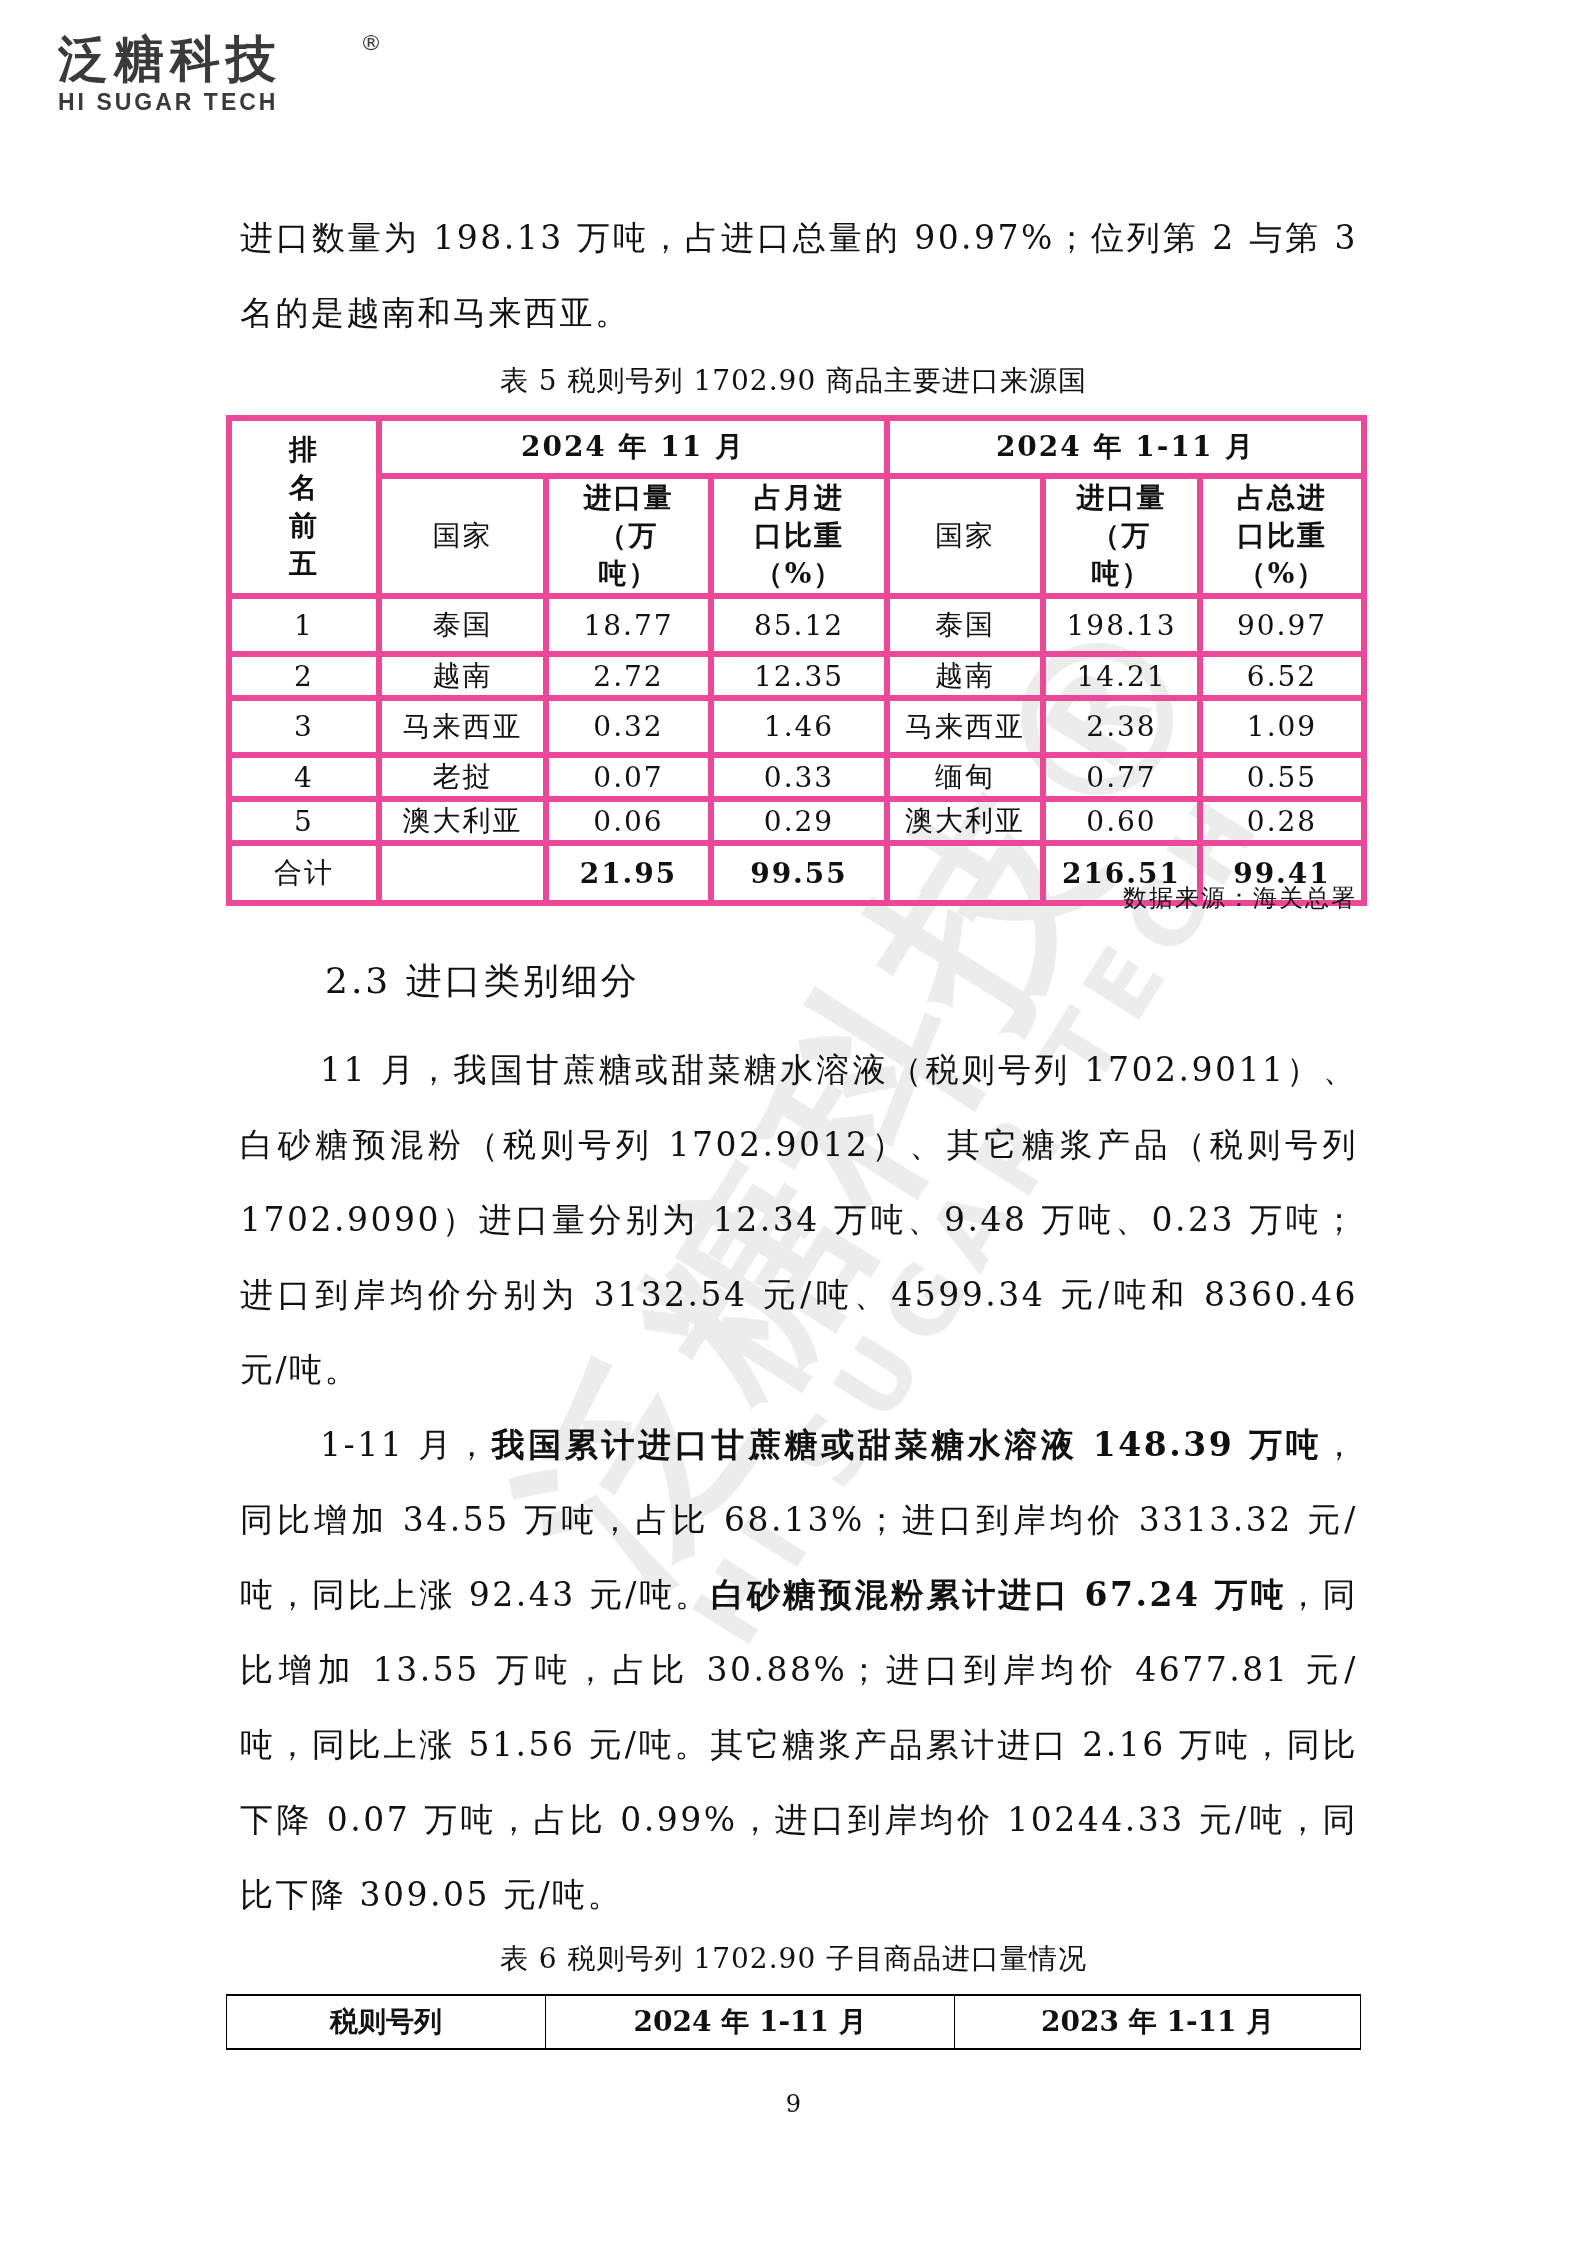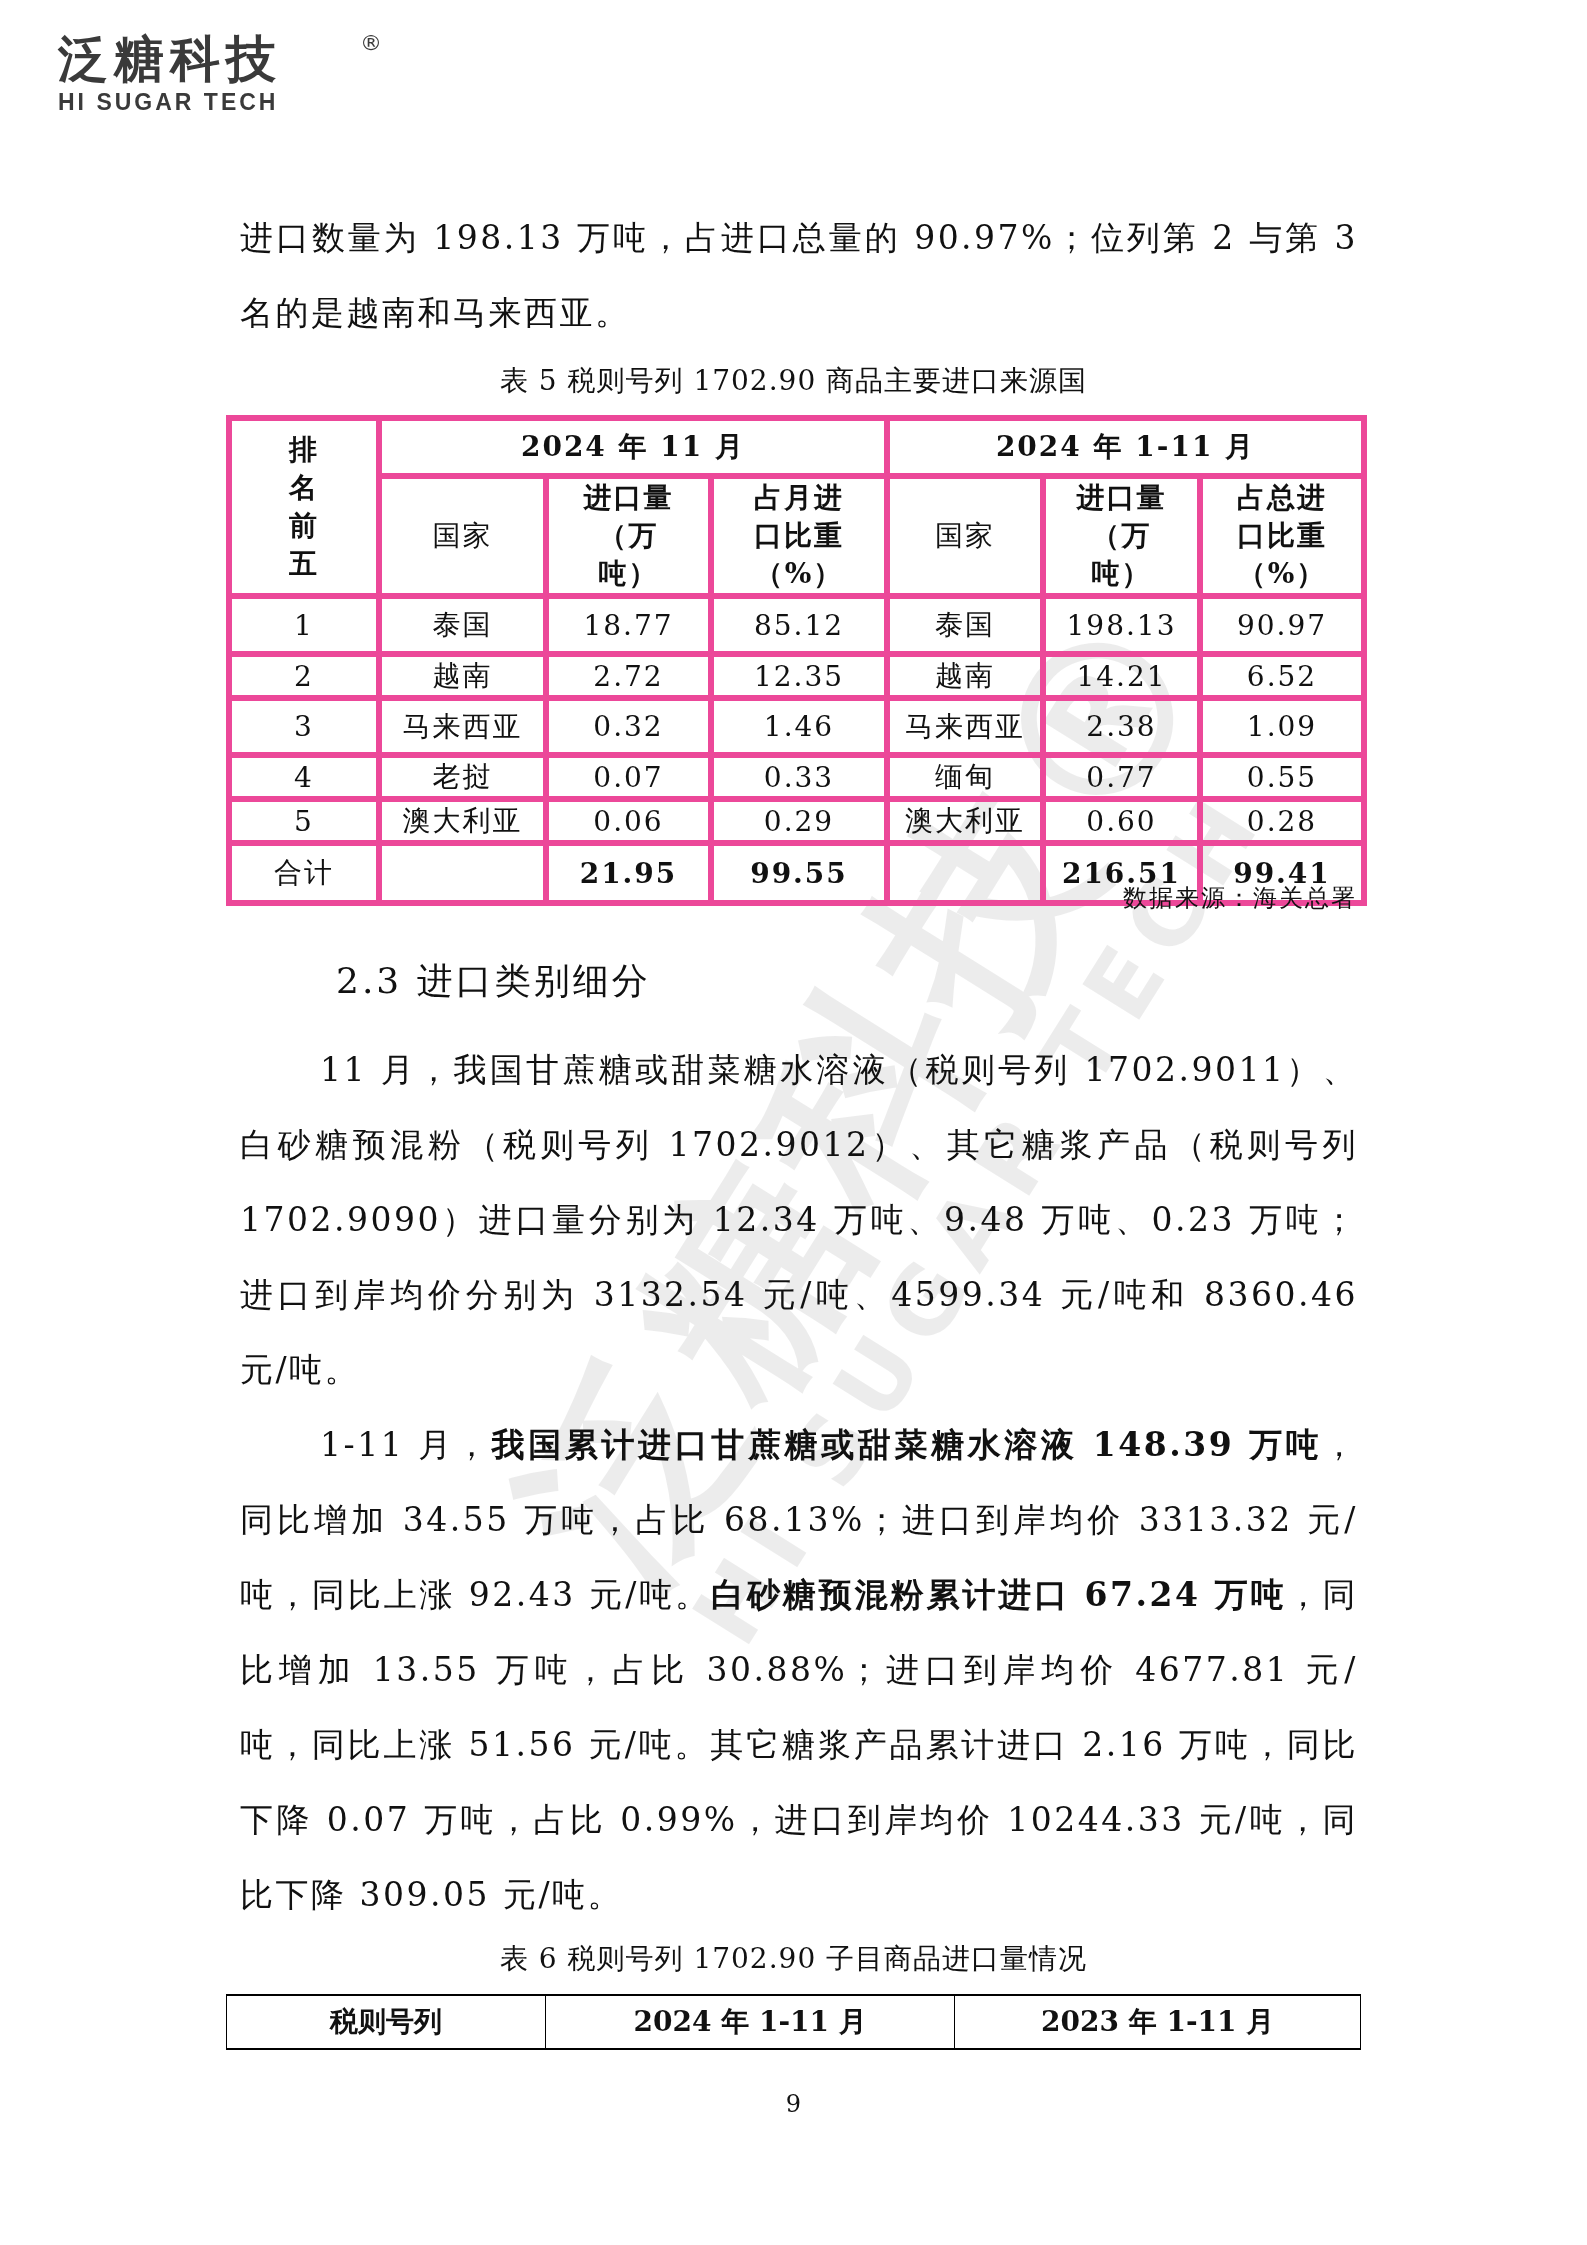--- a/index.html
+++ b/index.html
@@ -38,21 +38,21 @@
     .para {
       position: absolute; left: 240px; width: 1118px;
       font-size: 33px; line-height: 75px; letter-spacing: 2.5px; text-align: justify;
     }
     .para b { font-weight: bold; }
     .caption {
       position: absolute; left: 0; width: 1587px; text-align: center;
       font-size: 28px; letter-spacing: 1px;
     }
     .source { position: absolute; right: 230px; font-size: 24px; letter-spacing: 2px; }
-    .section-title { position: absolute; left: 336px; font-size: 36px; letter-spacing: 3px; }
+    .section-title { position: absolute; left: 325px; font-size: 36px; letter-spacing: 3px; }
     table.t5 {
       position: absolute; left: 226px; top: 415px; border-collapse: collapse;
       font-size: 28px; letter-spacing: 2px;
     }
     table.t5 td, table.t5 th {
       border: 6px solid #ec4899; text-align: center; padding: 0; font-weight: normal;
     }
     table.t5 th { font-weight: bold; }
     table.t5 .bold { font-weight: bold; }
     table.t6 {

